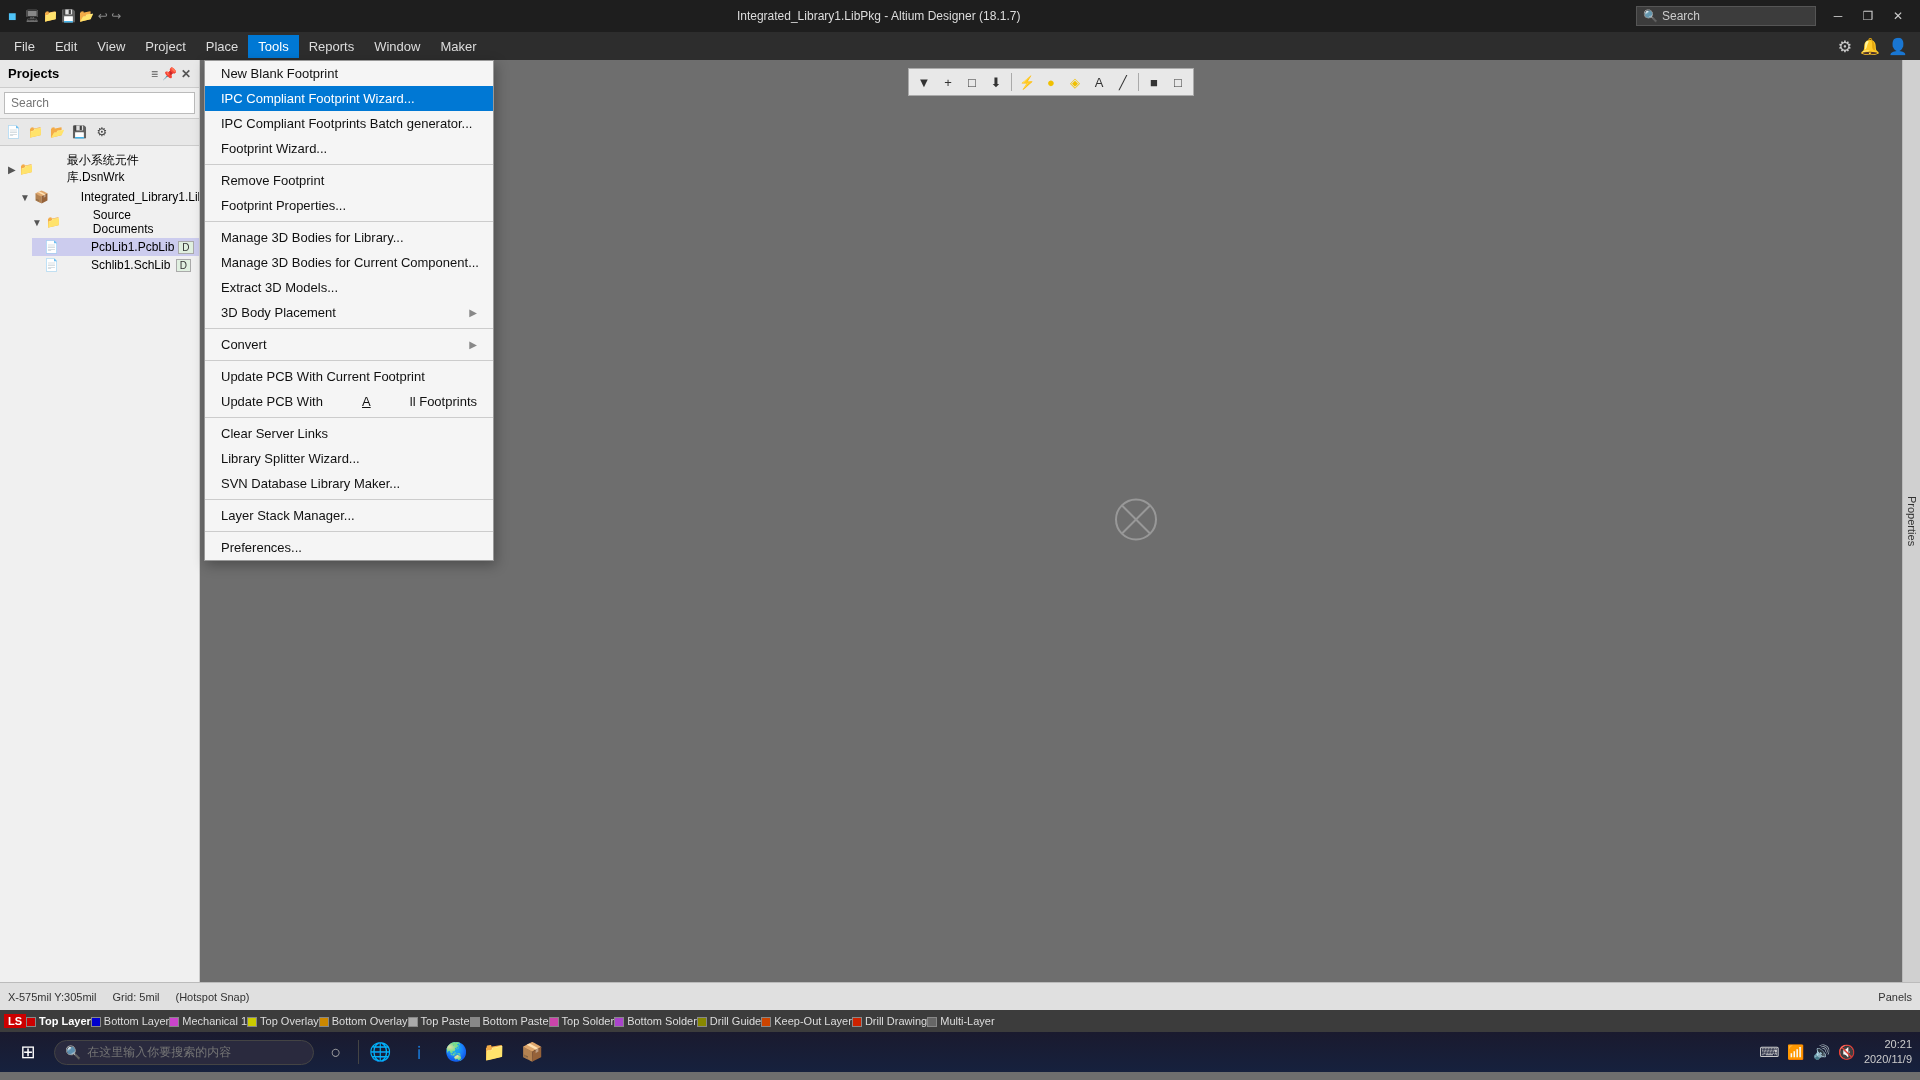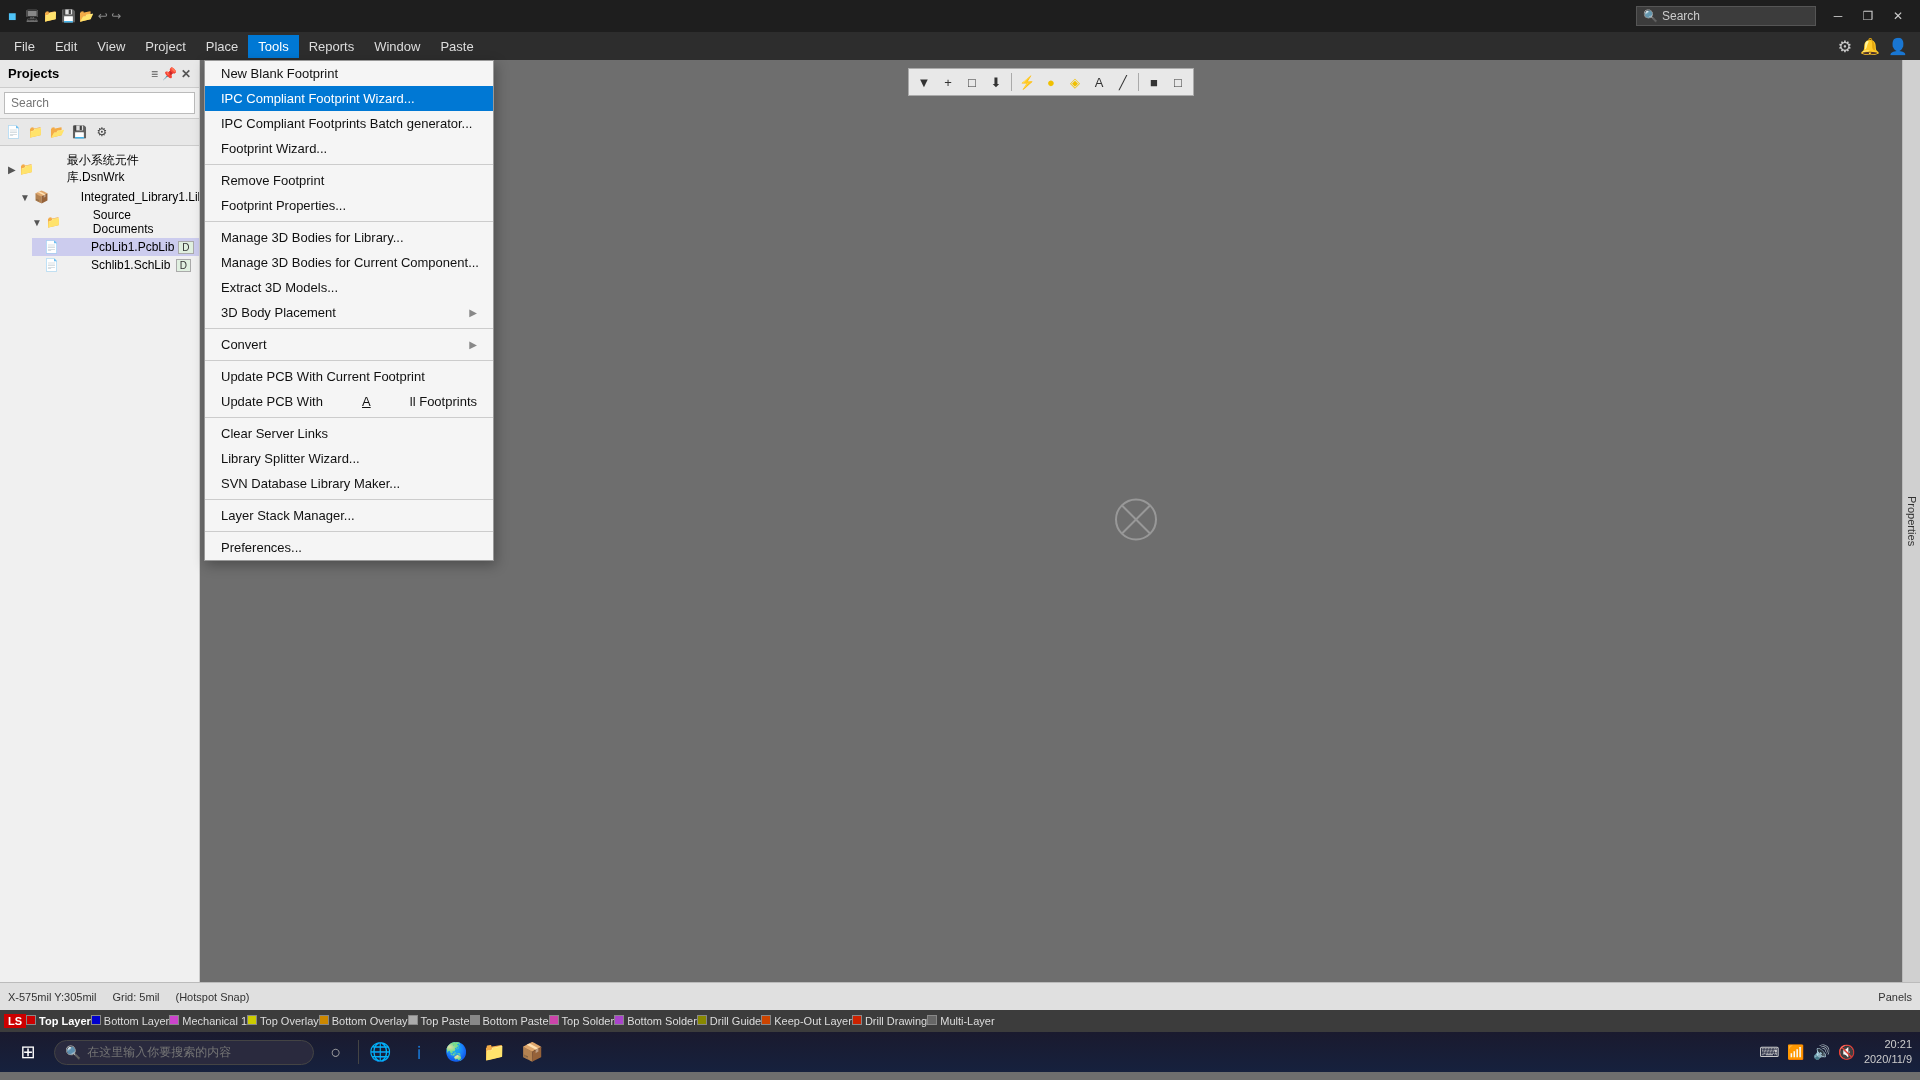--- a/index.html
+++ b/index.html
@@ -255,21 +255,21 @@
     #layer-bar {
       height: 22px;
       background: #3c3c3c;
       display: flex;
       align-items: center;
       padding: 0 4px;
       overflow: hidden;
     }
     .layer-item {
       display: flex;
-      align-items: flex-start;
+      align-items: flex-end;
       gap: 3px;
       cursor: pointer;
       font-size: 11px;
       color: #ddd;
     }
     .layer-color {
       width: 10px;
       height: 10px;
       border: 1px solid #888;
       flex-shrink: 0;
@@ -375,20 +375,21 @@
     .dd-item .underline { text-decoration: underline; }
   </style>
 </head>
 <body>
 
 <div id="title-bar">
   <div style="display:flex;align-items:center;gap:8px;">
     <span style="color:#4fc3f7;font-size:14px;">■</span>
     <span style="color:#888;font-size:12px;">🖥 📁 💾 📂 ↩ ↪</span>
   </div>
+  <div class="title">Integrated_Library1.LibPkg - Altium Designer (18.1.7)</div>
   <div style="display:flex;align-items:center;gap:8px;">
     <div class="search-bar">
       <span class="search-icon-title">🔍</span>
       <span>Search</span>
     </div>
     <div class="window-controls">
       <span>─</span>
       <span>❐</span>
       <span class="close-btn">✕</span>
     </div>
@@ -397,21 +398,21 @@
 
 <div id="menu-bar">
   <div class="menu-item">File</div>
   <div class="menu-item">Edit</div>
   <div class="menu-item">View</div>
   <div class="menu-item">Project</div>
   <div class="menu-item">Place</div>
   <div class="menu-item active">Tools</div>
   <div class="menu-item">Reports</div>
   <div class="menu-item">Window</div>
-  <div class="menu-item">Paste</div>
+  <div class="menu-item">Maker</div>
   <div id="top-right-icons">
     <span>⚙</span>
     <span>🔔</span>
     <span>👤</span>
   </div>
 </div>
 
 <div id="main-layout">
 
   <div id="left-panel">

